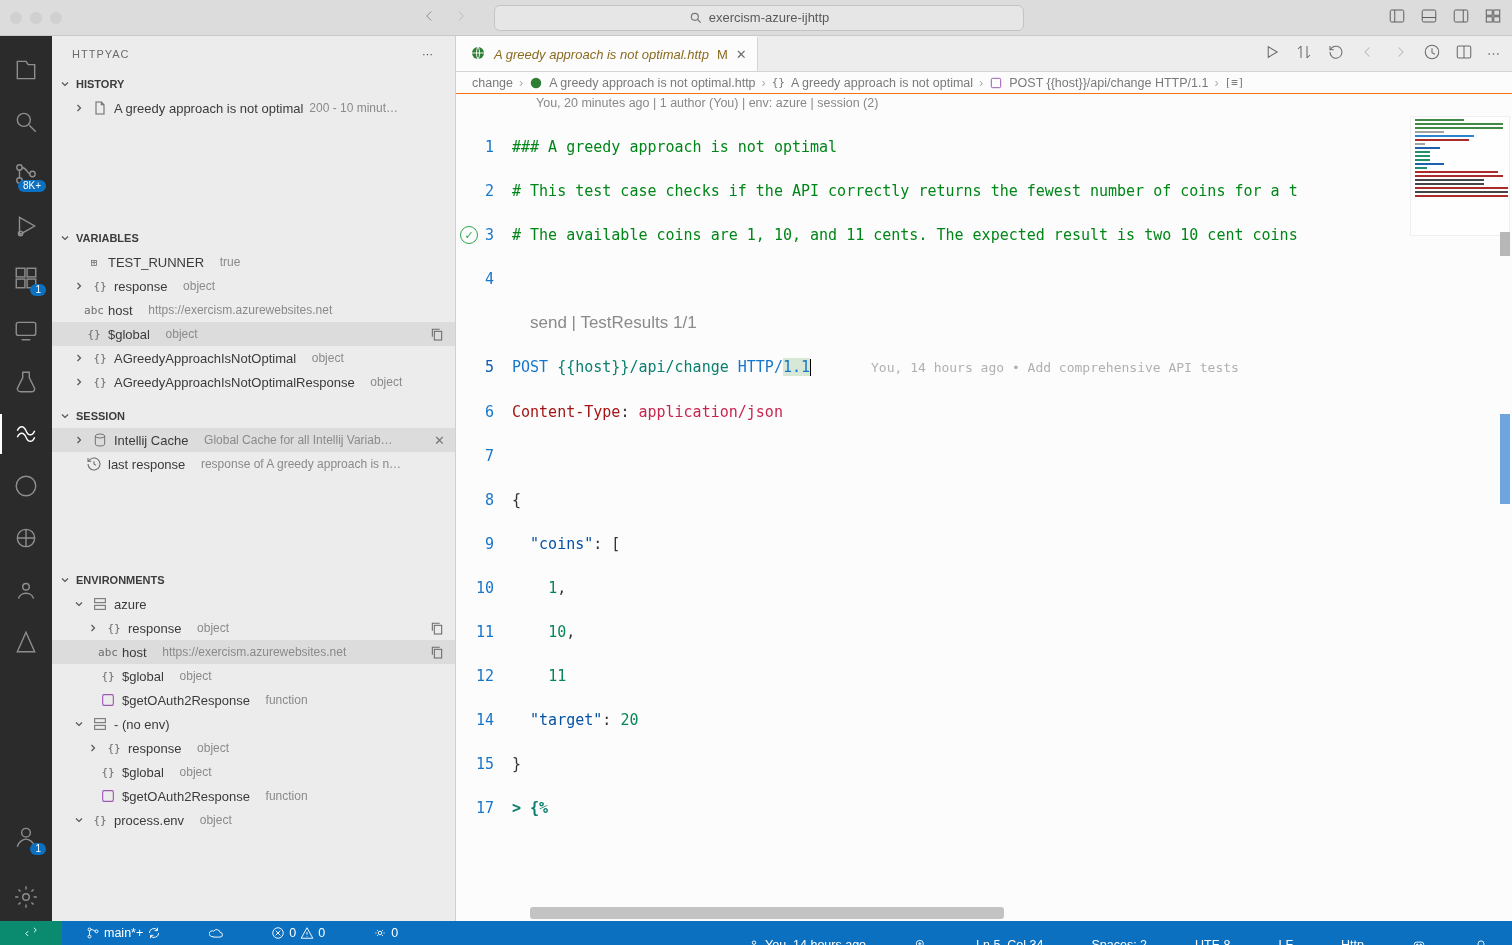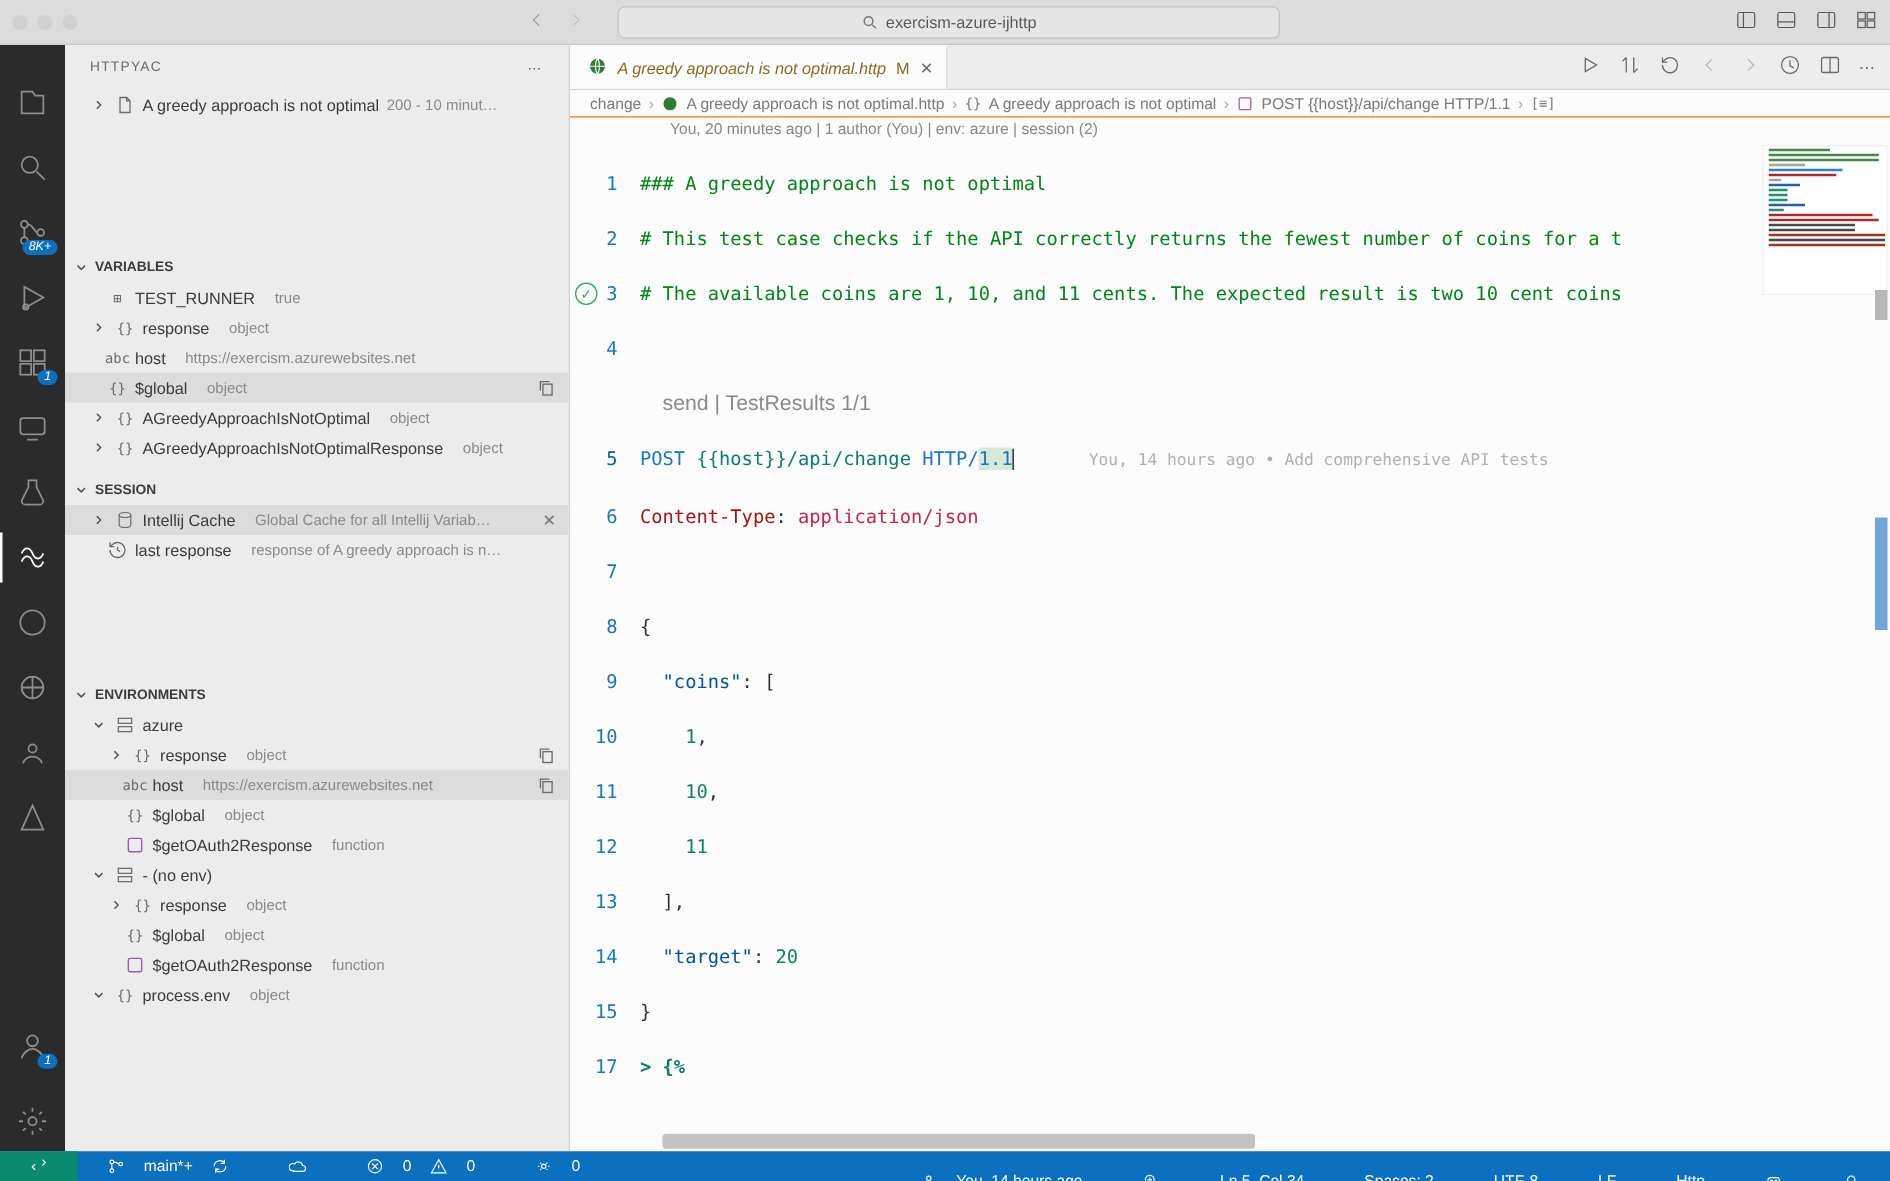--- a/index.html
+++ b/index.html
@@ -26,21 +26,21 @@
 .titlebar { position:absolute; top:0; left:0; right:0; height:var(--titlebar-h); background:#dcdcdc; display:flex; align-items:center; padding:0 10px; gap:8px; border-bottom:1px solid #c8c8c8; }
 .traffic { display:flex; gap:8px; margin-right:10px; }
 .dot { width:12px; height:12px; border-radius:50%; }
 .nav-arrows { display:flex; gap:14px; margin-left:340px; }
 .nav-arrows svg { width:18px; height:18px; stroke:#6d6d6d; }
 .searchbox { flex:0 0 530px; margin-left:16px; height:26px; background:#e6e6e6; border:1px solid #c4c4c4; border-radius:6px; display:flex; align-items:center; justify-content:center; gap:6px; color:#5a5a5a; }
 .layout-icons { margin-left:auto; display:flex; gap:14px; }
 .layout-icons svg { width:18px; height:18px; stroke:#5a5a5a; fill:none; stroke-width:1.3; }
 
 
-.activitybar { position:absolute; top:var(--titlebar-h); left:0; bottom:var(--status-h); width:var(--activity-w); background:var(--bg-activity); display:flex; flex-direction:column; align-items:center; padding-top:22px; gap:4px;font-style:italic; }
+.activitybar { position:absolute; top:var(--titlebar-h); left:0; bottom:var(--status-h); width:var(--activity-w); background:var(--bg-activity); display:flex; flex-direction:column; align-items:center; padding-top:10px; gap:4px; }
 .act-item { width:52px; height:48px; display:flex; align-items:center; justify-content:center; position:relative; color:#8e8e8e; }
 .act-item.active { color:#ffffff; }
 .act-item.active::before { content:""; position:absolute; left:0; top:4px; bottom:4px; width:2px; background:#fff; }
 .act-item svg { width:26px; height:26px; stroke:currentColor; fill:none; stroke-width:1.3; }
 .badge { position:absolute; bottom:6px; right:6px; background:#0c70c0; color:#fff; border-radius:10px; font-size:10px; padding:1px 5px; line-height:1; }
 .act-bottom { margin-top:auto; margin-bottom:8px; }
 
 
 .side { position:absolute; top:var(--titlebar-h); left:var(--activity-w); bottom:var(--status-h); width:var(--side-w); background:var(--bg-side); border-right:1px solid #d0d0d0; display:flex; flex-direction:column; overflow:hidden; }
 .side-title { height:36px; display:flex; align-items:center; padding:0 20px; font-size:11px; letter-spacing:1px; color:#6b6b6b; }
@@ -100,21 +100,21 @@
 .hscroll { position:absolute; left:74px; right:120px; bottom:2px; height:12px; background:transparent; }
 .hscroll .thumb { position:absolute; left:0; width:55%; top:0; bottom:0; background:#c3c3c3; border-radius:3px; }
 .cursor { display:inline-block; width:1px; height:17px; background:#000; vertical-align:middle; }
 .overview { position:absolute; right:0; top:0; bottom:0; width:14px; }
 .overview .ov-mark { position:absolute; right:2px; width:10px; height:24px; background:#b7b7b7; }
 .overview .ov-blue { position:absolute; right:2px; width:10px; background:#6fa4dc; }
 
 
 .status { position:absolute; left:0; right:0; bottom:0; height:var(--status-h); background:var(--bg-status); color:#fff; display:flex; align-items:center; font-size:12.5px; }
 .status .remote { background:#0a8a6f; height:100%; display:flex; align-items:center; padding:0 10px; }
-.status .item { padding:0 24px; display:flex; align-items:center; gap:15px; height:100%; }
+.status .item { padding:0 24px; display:flex; align-items:center; gap:4px; height:100%; }
 .status .item svg { width:14px; height:14px; stroke:#fff; fill:none; stroke-width:1.6; }
 .status .right { margin-left:auto; display:flex;margin-top:24px; }
 </style>
 </head>
 <body>
 
 <div class="titlebar">
   <div class="traffic">
     <div class="dot" style="background:#d0d0d0"></div>
     <div class="dot" style="background:#d0d0d0"></div>
@@ -245,20 +245,28 @@
       </svg>
     </div>
 </div>
 
 <div class="side">
   <div class="side-title">
     <span>HTTPYAC</span>
     <span class="more">⋯</span>
   </div>
 
+  <div class="section-hdr">
+    <span class="chev">
+        <svg viewBox="0 0 16 16">
+          <path d="M4 6l4 4 4-4"></path>
+        </svg>
+      </span>
+    <span>HISTORY</span>
+  </div>
   <div class="section-body" style="height:130px">
     <div class="tree-row">
       <span class="chev">
           <svg viewBox="0 0 16 16">
             <path d="M6 4l4 4-4 4"></path>
           </svg>
         </span>
       <span class="iconbox">
           <svg viewBox="0 0 24 24" fill="none" stroke="#6b6b6b" stroke-width="1.6">
             <path d="M6 3h8l4 4v14H6z"></path>
@@ -519,21 +527,20 @@
 <div class="line"><span class="ln">4</span><span class="txt"></span></div>
 <div class="codelens">send | TestResults 1/1</div>
 <div class="line"><span class="ln cur">5</span><span class="txt"><span class="c-method">POST</span> <span class="c-host">{{host}}</span><span class="c-host">/api/change</span> <span class="c-http">HTTP/</span><span class="c-ver">1.1</span><span class="cursor"></span><span class="inline-blame">You, 14 hours ago • Add comprehensive API tests</span></span></div>
 <div class="line"><span class="ln">6</span><span class="txt"><span class="c-hdr">Content-Type</span><span class="c-punc">:</span> <span class="c-hdrval">application/json</span></span></div>
 <div class="line"><span class="ln">7</span><span class="txt"></span></div>
 <div class="line"><span class="ln">8</span><span class="txt"><span class="c-brace">{</span></span></div>
 <div class="line"><span class="ln">9</span><span class="txt">  <span class="c-prop">"coins"</span><span class="c-punc">:</span> <span class="c-brace">[</span></span></div>
 <div class="line"><span class="ln">10</span><span class="txt">    <span class="c-num">1</span><span class="c-punc">,</span></span></div>
 <div class="line"><span class="ln">11</span><span class="txt">    <span class="c-num">10</span><span class="c-punc">,</span></span></div>
 <div class="line"><span class="ln">12</span><span class="txt">    <span class="c-num">11</span></span></div>
-<div class="line"><span class="ln">13</span><span class="txt">  <span class="c-brace">]</span><span class="c-punc">,</span></span></div>
 <div class="line"><span class="ln">14</span><span class="txt">  <span class="c-prop">"target"</span><span class="c-punc">:</span> <span class="c-num">20</span></span></div>
 <div class="line"><span class="ln">15</span><span class="txt"><span class="c-brace">}</span></span></div>
 <div class="line"><span class="ln">17</span><span class="txt"><span class="c-pct">&gt; {%</span></span></div>
 
 
 
 
 
 
 

